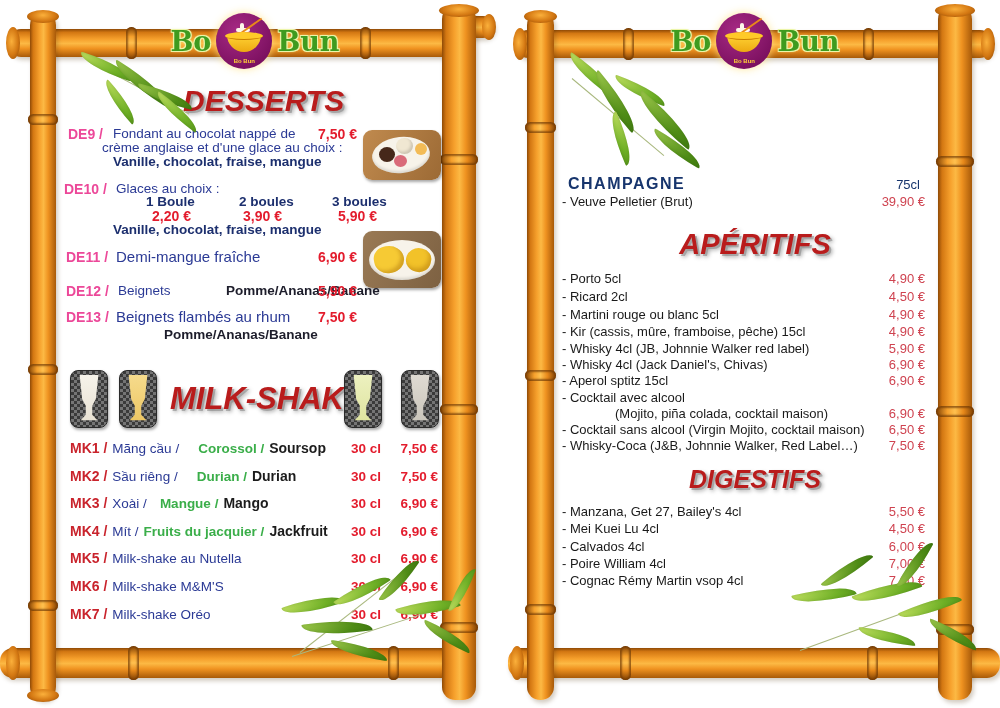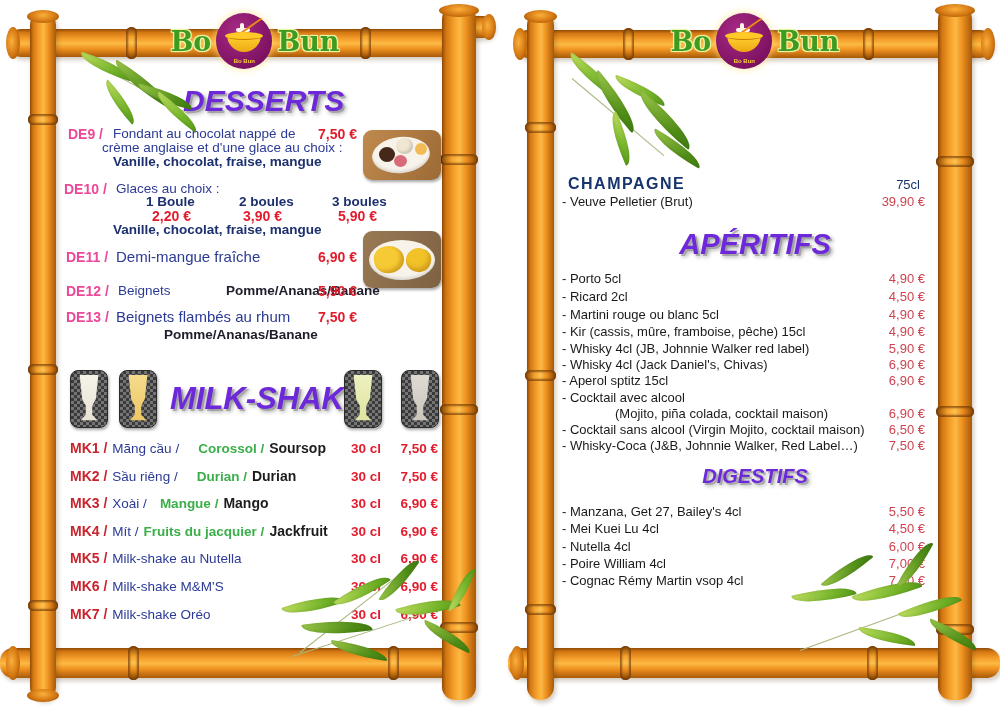--- a/index.html
+++ b/index.html
@@ -37,21 +37,21 @@
      box-shadow:0 0 8px rgba(255,230,140,.9);flex:0 0 auto;}
   .bowl{position:absolute;left:11px;top:22px;width:34px;height:17px;border-radius:0 0 34px 34px;
      background:linear-gradient(#ffd335,#eda911);}
   .bowl::before{content:"";position:absolute;left:-2px;top:-3px;width:38px;height:7px;border-radius:50%;
      background:#ffca28;border-bottom:1px solid #c87d00;}
   .noodle{position:absolute;background:#fdf7ea;border-radius:3px;}
   .chopstick{position:absolute;width:26px;height:2px;background:#e8891a;transform:rotate(-35deg);}
   .logo-sub{position:absolute;left:0;right:0;bottom:5px;text-align:center;font-size:6px;font-weight:bold;color:#ffd335;}
 
   
-  .sec-title{position:absolute;font-style:italic;font-weight:bold;color:#6d28d9;z-index:5;
+  .sec-title{position:absolute;font-style:italic;font-weight:bold;color:#b91c1c;z-index:5;
      text-shadow:2px 2px 0 rgba(125,125,125,.5),3px 3px 4px rgba(0,0,0,.35);}
 
   
   .t{position:absolute;z-index:5;white-space:nowrap;}
   .code{color:#ec4899;font-weight:bold;font-size:14px;}
   .blue{color:#2b3a95;font-size:13.5px;}
   .blue-lg{color:#2b3a95;font-size:15px;}
   .navy-b{color:#1c2f6e;font-weight:bold;font-size:13.5px;}
   .dark-b{color:#1d1d2b;font-weight:bold;font-size:13.5px;padding-left:48px;}
   .price{color:#e31c2d;font-weight:bold;font-size:14px;}
@@ -361,32 +361,32 @@
     </div>
   <div class="r-row" style="top:422px">
       <span class="r-name">- Cocktail sans alcool (Virgin Mojito, cocktail maison)</span>
       <span class="r-price">6,50 €</span>
     </div>
   <div class="r-row" style="top:438px">
       <span class="r-name">- Whisky-Coca (J&amp;B, Johnnie Walker, Red Label…)</span>
       <span class="r-price">7,50 €</span>
     </div>
 
-  <div class="sec-title" style="left:600px;top:465px;width:310px;text-align:center;font-size:20px">DIGESTIFS</div>
+  <div class="sec-title" style="left:600px;top:465px;width:310px;text-align:center;font-size:25px">DIGESTIFS</div>
 
   <div class="r-row" style="top:504px">
       <span class="r-name">- Manzana, Get 27, Bailey's 4cl</span>
       <span class="r-price">5,50 €</span>
     </div>
   <div class="r-row" style="top:521px">
       <span class="r-name">- Mei Kuei Lu 4cl</span>
       <span class="r-price">4,50 €</span>
     </div>
   <div class="r-row" style="top:539px">
-      <span class="r-name">- Nutella 4cl</span>
+      <span class="r-name">- Calvados 4cl</span>
       <span class="r-price">6,00 €</span>
     </div>
   <div class="r-row" style="top:556px">
       <span class="r-name">- Poire William 4cl</span>
       <span class="r-price">7,00 €</span>
     </div>
   <div class="r-row" style="top:573px">
       <span class="r-name">- Cognac Rémy Martin vsop 4cl</span>
       <span class="r-price">7,00 €</span>
     </div>

